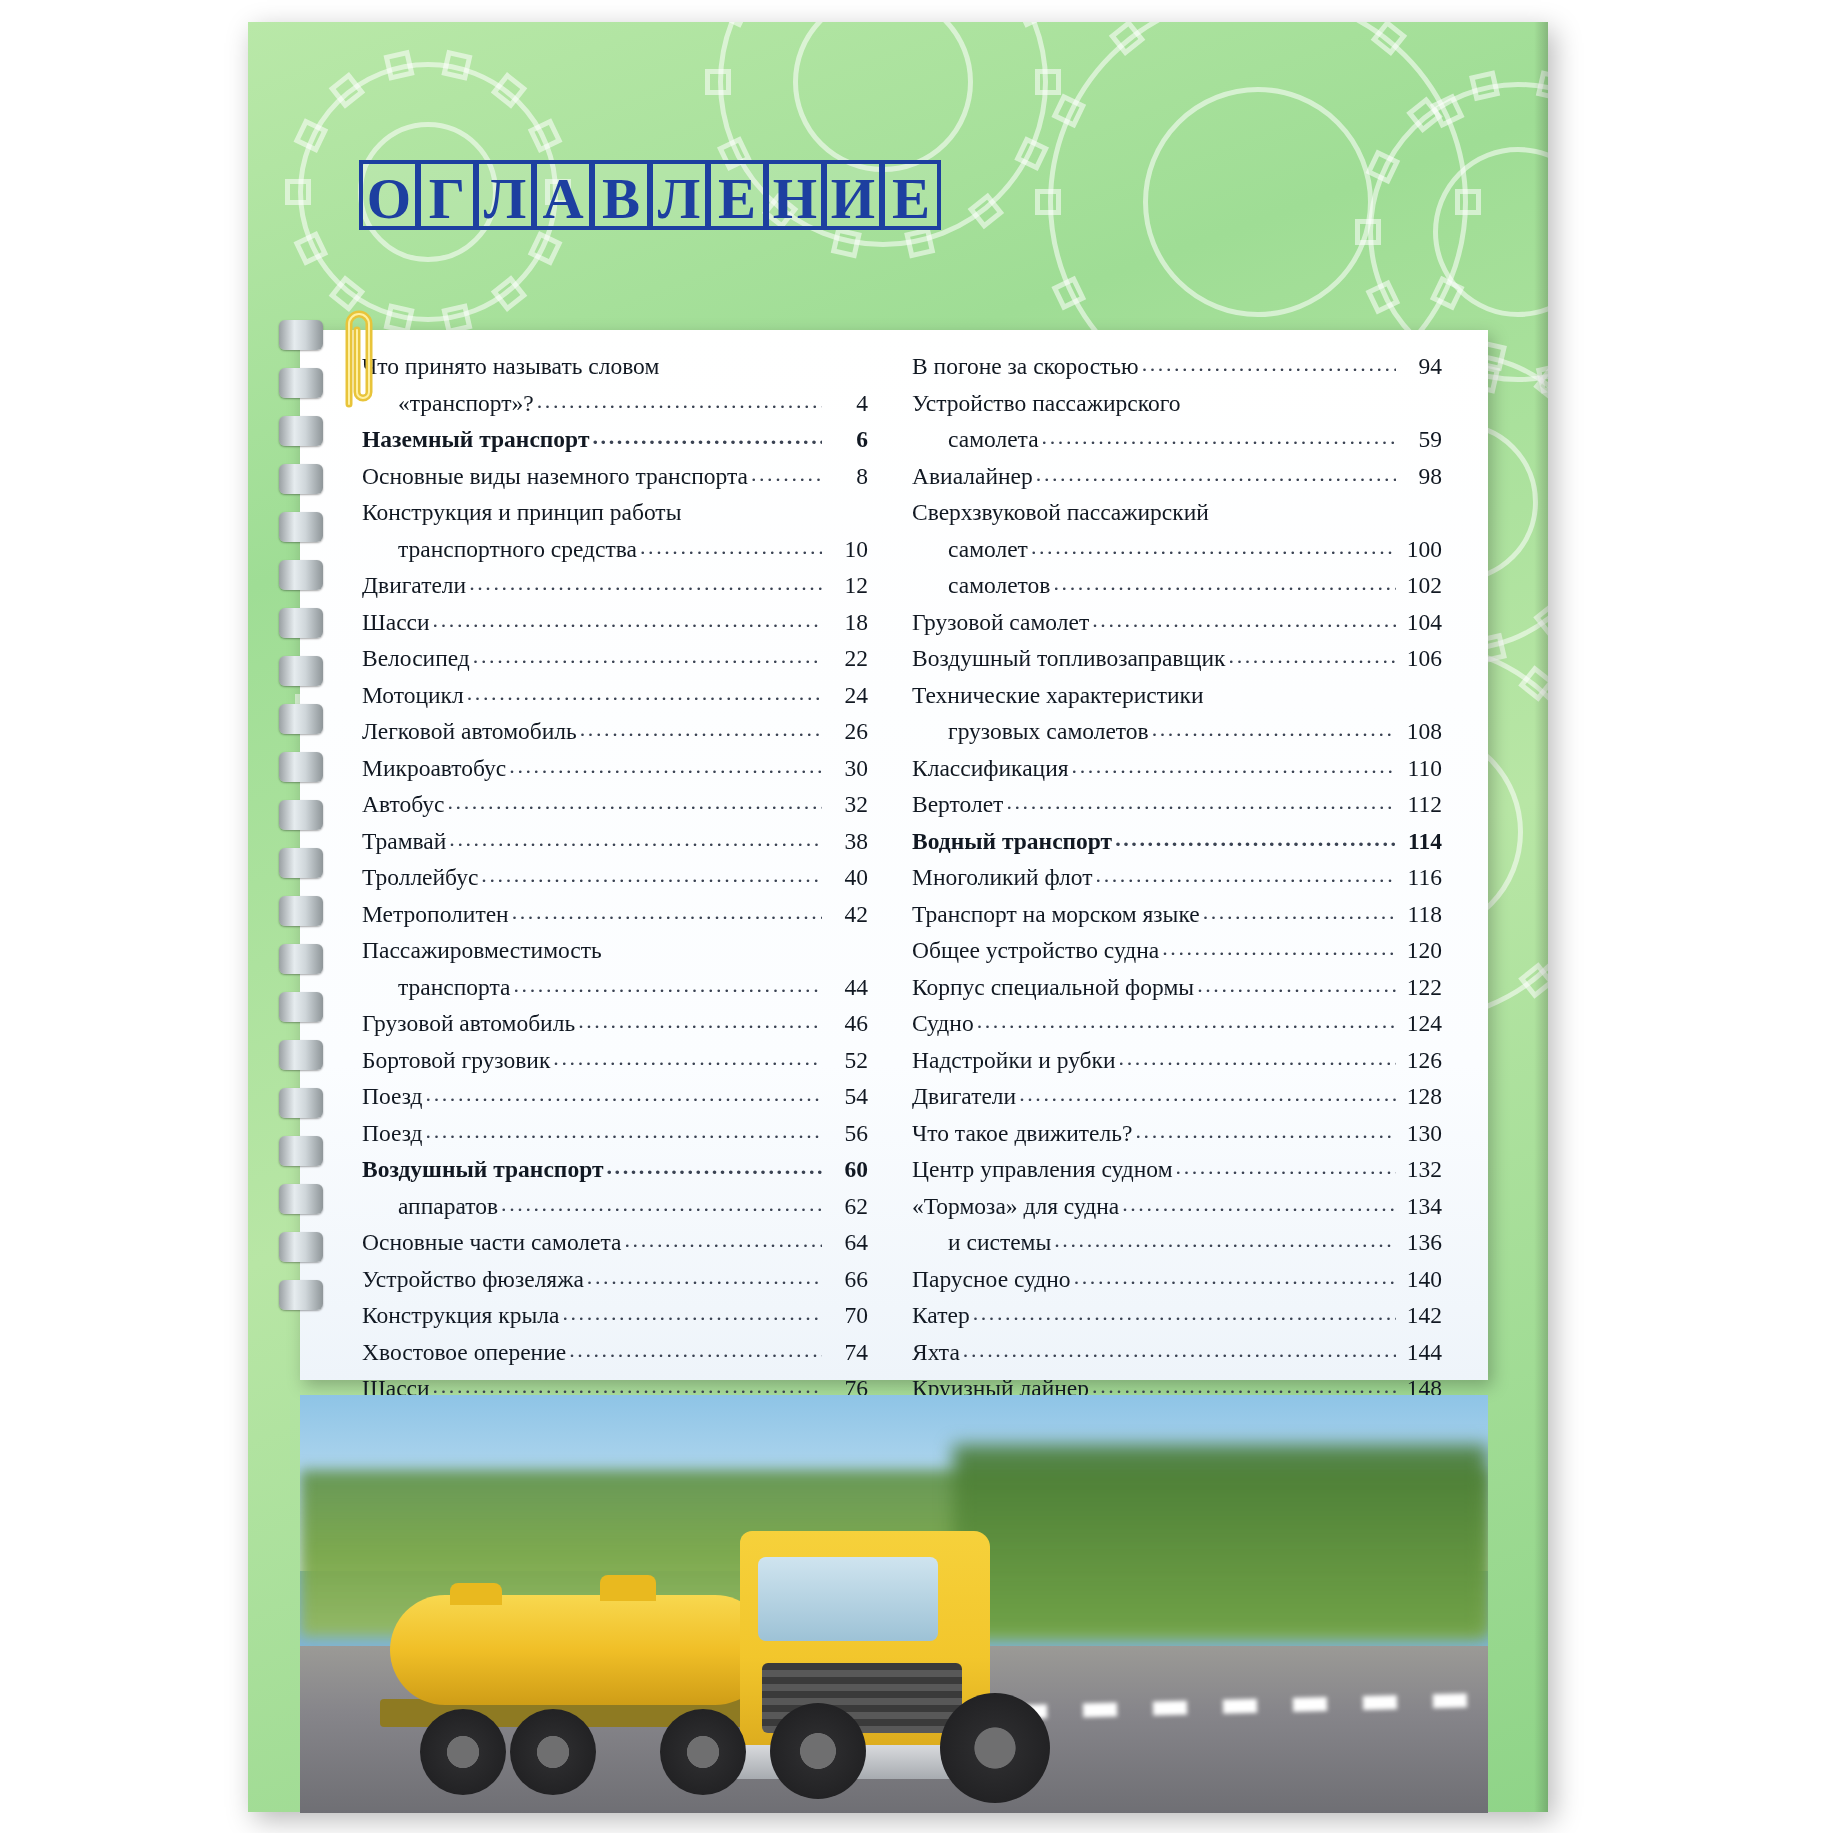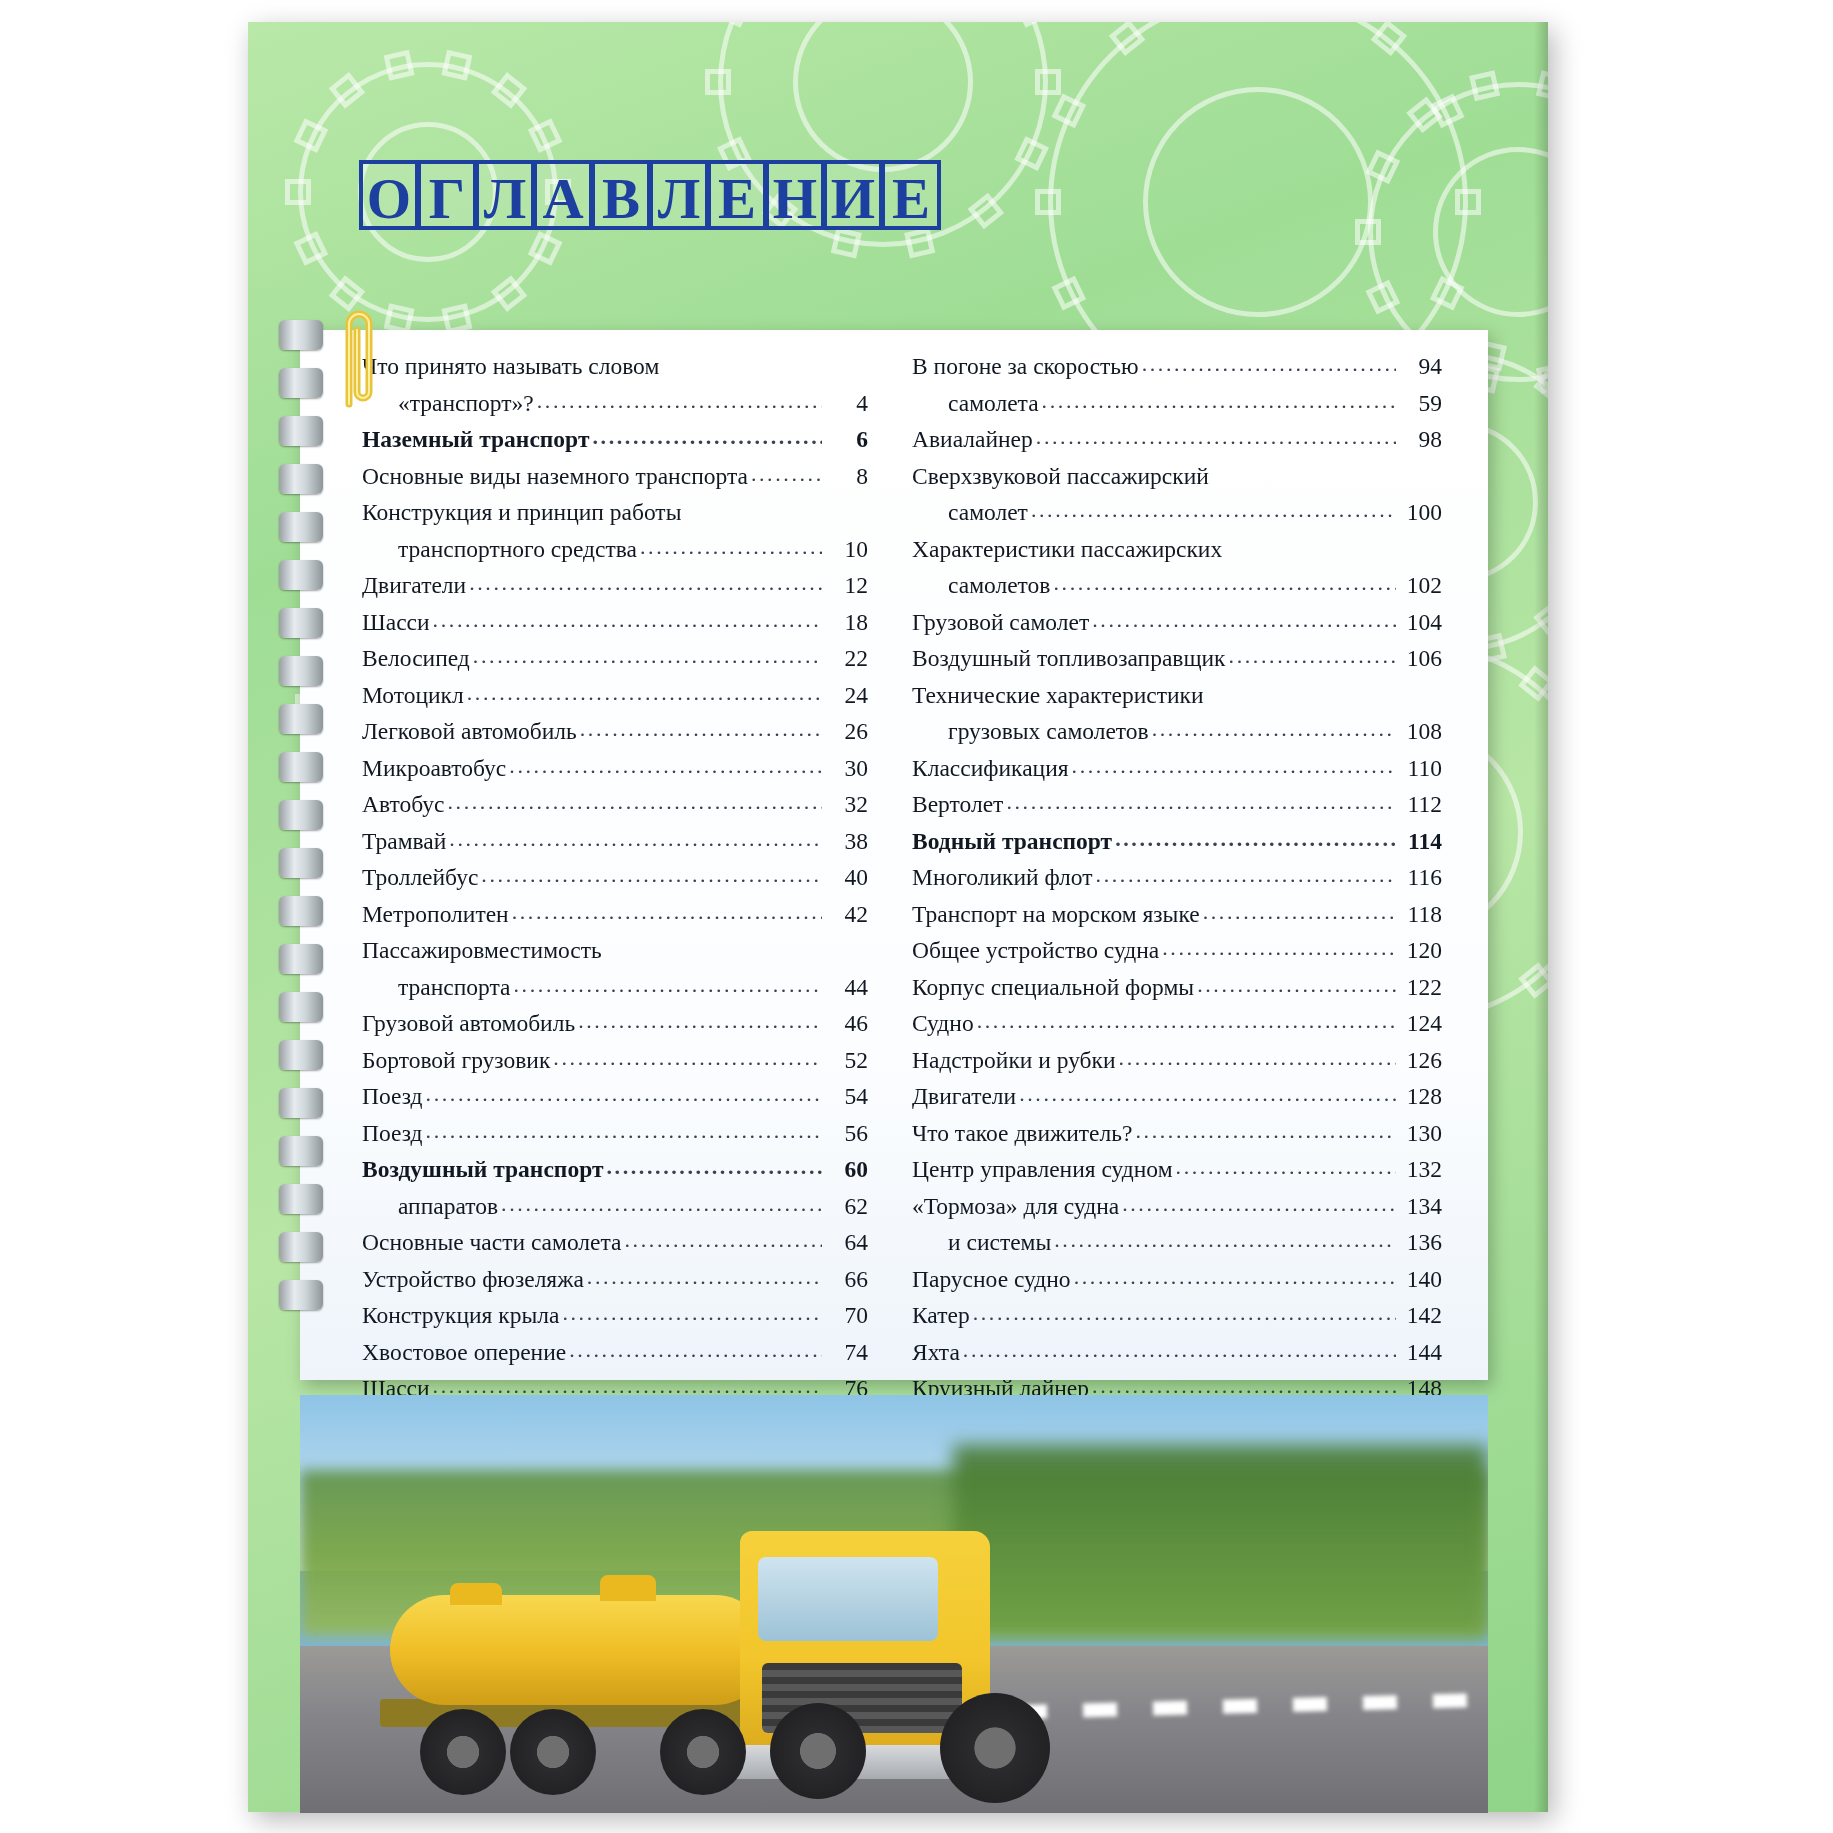--- a/index.html
+++ b/index.html
@@ -604,42 +604,42 @@
             <span class="dots">..............................................................................................</span>
             <span class="pg">90</span>
           </div>
         </div>
       <div class="col right" id="col-right">
           <div class="entry">
             <span class="lbl">В погоне за скоростью</span>
             <span class="dots">..............................................................................................</span>
             <span class="pg">94</span>
           </div>
+          <div class="entry nodots">
+            <span class="lbl">Устройство пассажирского</span>
+            <span class="pg"></span>
+          </div>
           <div class="entry cont">
             <span class="lbl">самолета</span>
             <span class="dots">..............................................................................................</span>
             <span class="pg">59</span>
           </div>
           <div class="entry">
             <span class="lbl">Авиалайнер</span>
             <span class="dots">..............................................................................................</span>
             <span class="pg">98</span>
           </div>
           <div class="entry nodots">
             <span class="lbl">Сверхзвуковой пассажирский</span>
             <span class="pg"></span>
           </div>
           <div class="entry cont">
             <span class="lbl">самолет</span>
             <span class="dots">..............................................................................................</span>
             <span class="pg">100</span>
-          </div>
-          <div class="entry nodots">
-            <span class="lbl">Характеристики пассажирских</span>
-            <span class="pg"></span>
           </div>
           <div class="entry cont">
             <span class="lbl">самолетов</span>
             <span class="dots">..............................................................................................</span>
             <span class="pg">102</span>
           </div>
           <div class="entry">
             <span class="lbl">Грузовой самолет</span>
             <span class="dots">..............................................................................................</span>
             <span class="pg">104</span>

